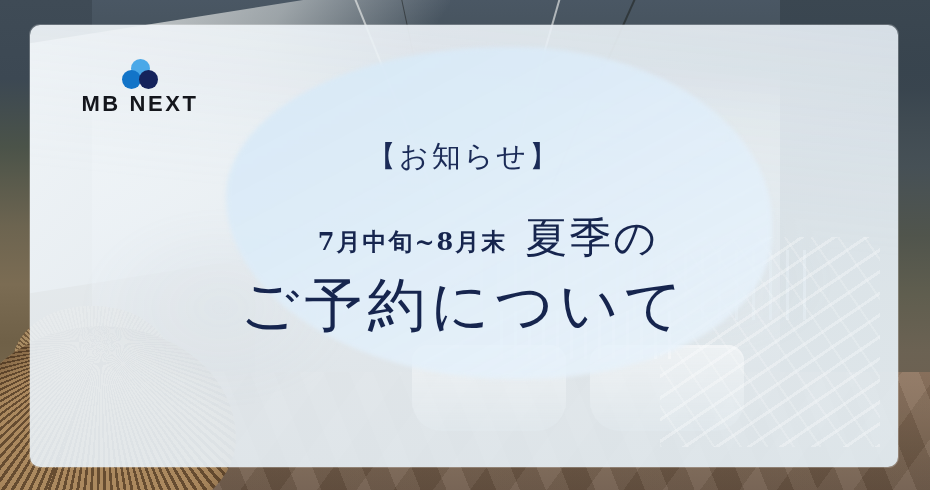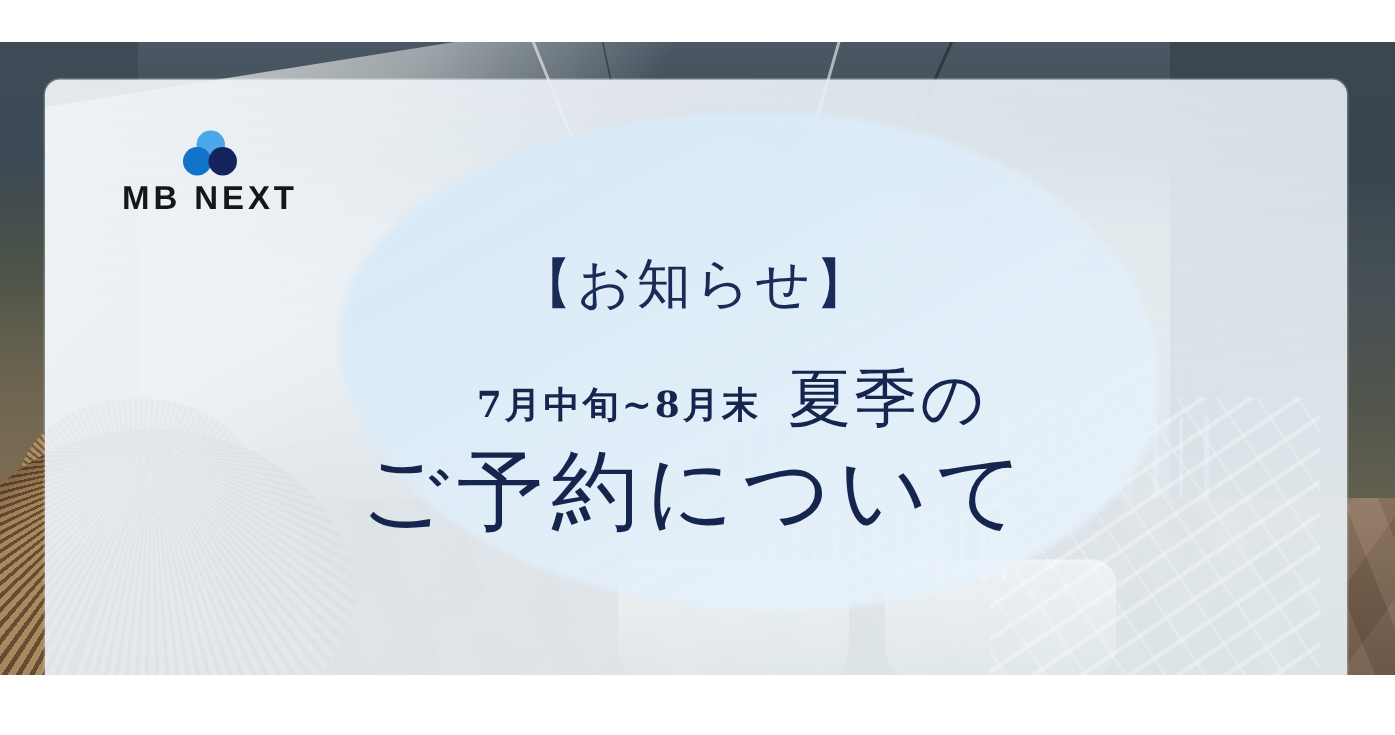--- a/index.html
+++ b/index.html
@@ -9,24 +9,23 @@
     background: #ffffff;
   }
   body {
     font-family: "Liberation Sans", sans-serif;
   }
 
   
   .banner {
     position: relative;
     width: 930px;
-    height: 422px;
+    height: 490px;
     overflow: hidden;
     background: #fdba74;
-    margin-top: 28px;
   }
 
   
   .photo-bg {
     position: absolute;
     inset: 0;
     background:
       
       linear-gradient(180deg,
         #4a5764 0px, #47545f 28px, #3f4c57 52px, #42505c 72px,
@@ -226,21 +225,21 @@
     left: 0; right: 0;
     top: 0;
     text-align: center;
     color: #1b2b57;
   }
   .eyebrow {
     position: absolute;
     left: 0; right: 0;
     top: 112px;
     font-family: "DejaVu Serif", "Liberation Serif", serif;
-    font-size: 36px;
+    font-size: 29px;
     letter-spacing: 3px;
     color: #1b2b57;
     white-space: nowrap;
   }
   .headline-row {
     position: absolute;
     left: 0; right: 0;
     top: 192px;
     display: flex;
     align-items: baseline;
@@ -263,21 +262,21 @@
     letter-spacing: 2px;
     color: #16254e;
     margin-left: 18px;
     line-height: 1;
     white-space: nowrap;
   }
   .headline-sub {
     position: absolute;
     left: 0; right: 0;
     top: 250px;
-    font-family: Liberation Mono, monospace;
+    font-family: Liberation Sans, sans-serif;
     font-size: 58px;
     font-weight: 400;
     letter-spacing: 5px;
     color: #16254e;
     line-height: 1.05;
     white-space: nowrap;
   }
 </style>
 </head>
 <body>

